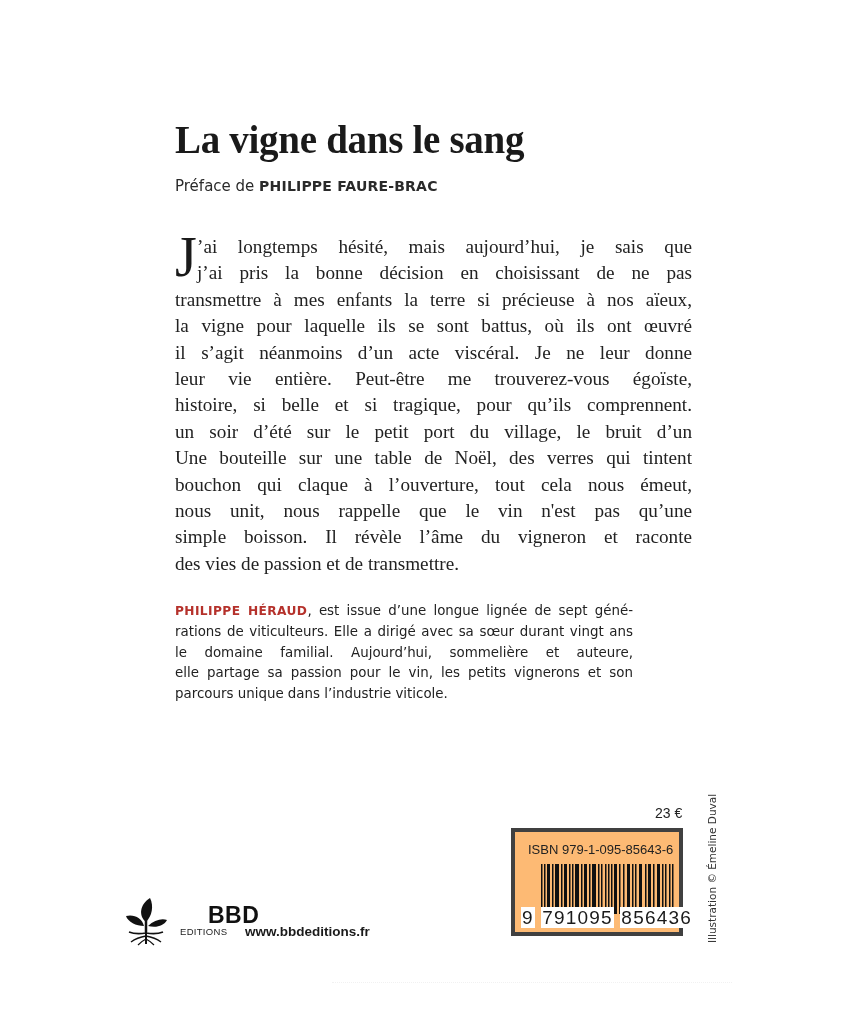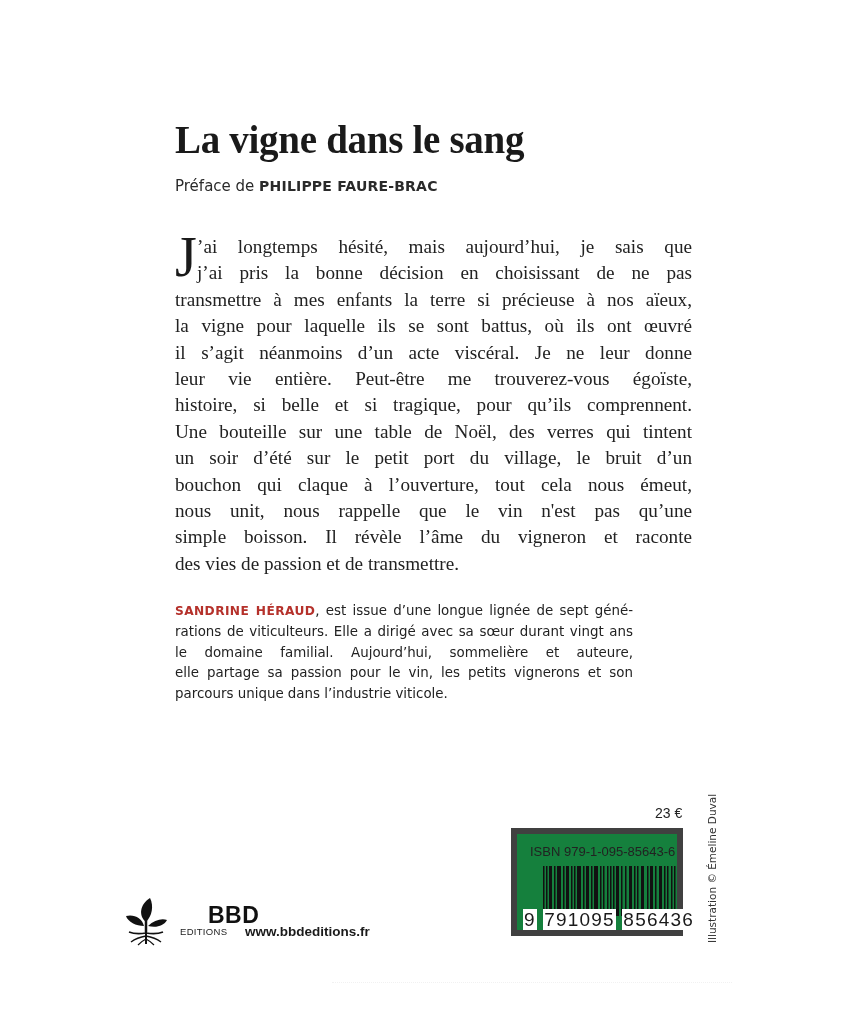--- a/index.html
+++ b/index.html
@@ -118,22 +118,22 @@
       font-size: 14px;
       color: #222222;
       white-space: nowrap;
     }
     .barcode-box {
       position: absolute;
       left: 511px;
       top: 828px;
       width: 172px;
       height: 108px;
-      border: 6px solid #404040;
-      background: #15803d;
+      border: 4px solid #404040;
+      background: #fdba74;
       box-sizing: border-box;
     }
     .isbn-label {
       position: absolute;
       left: 13px;
       top: 10px;
       font-family: "Liberation Sans", "DejaVu Sans", sans-serif;
       font-size: 13px;
       color: #222222;
       white-space: nowrap;
@@ -242,30 +242,30 @@
   <span class="dropcap">J</span>
 
   <div class="blurb">
     <span class="line indent">’ai longtemps hésité, mais aujourd’hui, je sais que</span>
     <span class="line indent">j’ai pris la bonne décision en choisissant de ne pas</span>
     <span class="line">transmettre à mes enfants la terre si précieuse à nos aïeux,</span>
     <span class="line">la vigne pour laquelle ils se sont battus, où ils ont œuvré</span>
     <span class="line">il s’agit néanmoins d’un acte viscéral. Je ne leur donne</span>
     <span class="line">leur vie entière. Peut-être me trouverez-vous égoïste,</span>
     <span class="line">histoire, si belle et si tragique, pour qu’ils comprennent.</span>
+    <span class="line">un soir d’été sur le petit port du village, le bruit d’un</span>
     <span class="line">Une bouteille sur une table de Noël, des verres qui tintent</span>
-    <span class="line">un soir d’été sur le petit port du village, le bruit d’un</span>
     <span class="line">bouchon qui claque à l’ouverture, tout cela nous émeut,</span>
     <span class="line">nous unit, nous rappelle que le vin n'est pas qu’une</span>
     <span class="line">simple boisson. Il révèle l’âme du vigneron et raconte</span>
     <span class="line last">des vies de passion et de transmettre.</span>
   </div>
 
   <div class="bio">
-    <span class="line"><span class="author">SANDRINE HÉRAUD</span><span>, est issue d’une longue lignée de sept géné-</span></span>
+    <span class="line"><span class="author">PHILIPPE HÉRAUD</span><span>, est issue d’une longue lignée de sept géné-</span></span>
     <span class="line">rations de viticulteurs. Elle a dirigé avec sa sœur durant vingt ans</span>
     <span class="line">le domaine familial. Aujourd’hui, sommelière et auteure,</span>
     <span class="line">elle partage sa passion pour le vin, les petits vignerons et son</span>
     <span class="line last">parcours unique dans l’industrie viticole.</span>
   </div>
 
   <div class="price">23 €</div>
 
   <div class="barcode-box">
     <div class="isbn-label">ISBN  979-1-095-85643-6</div>

